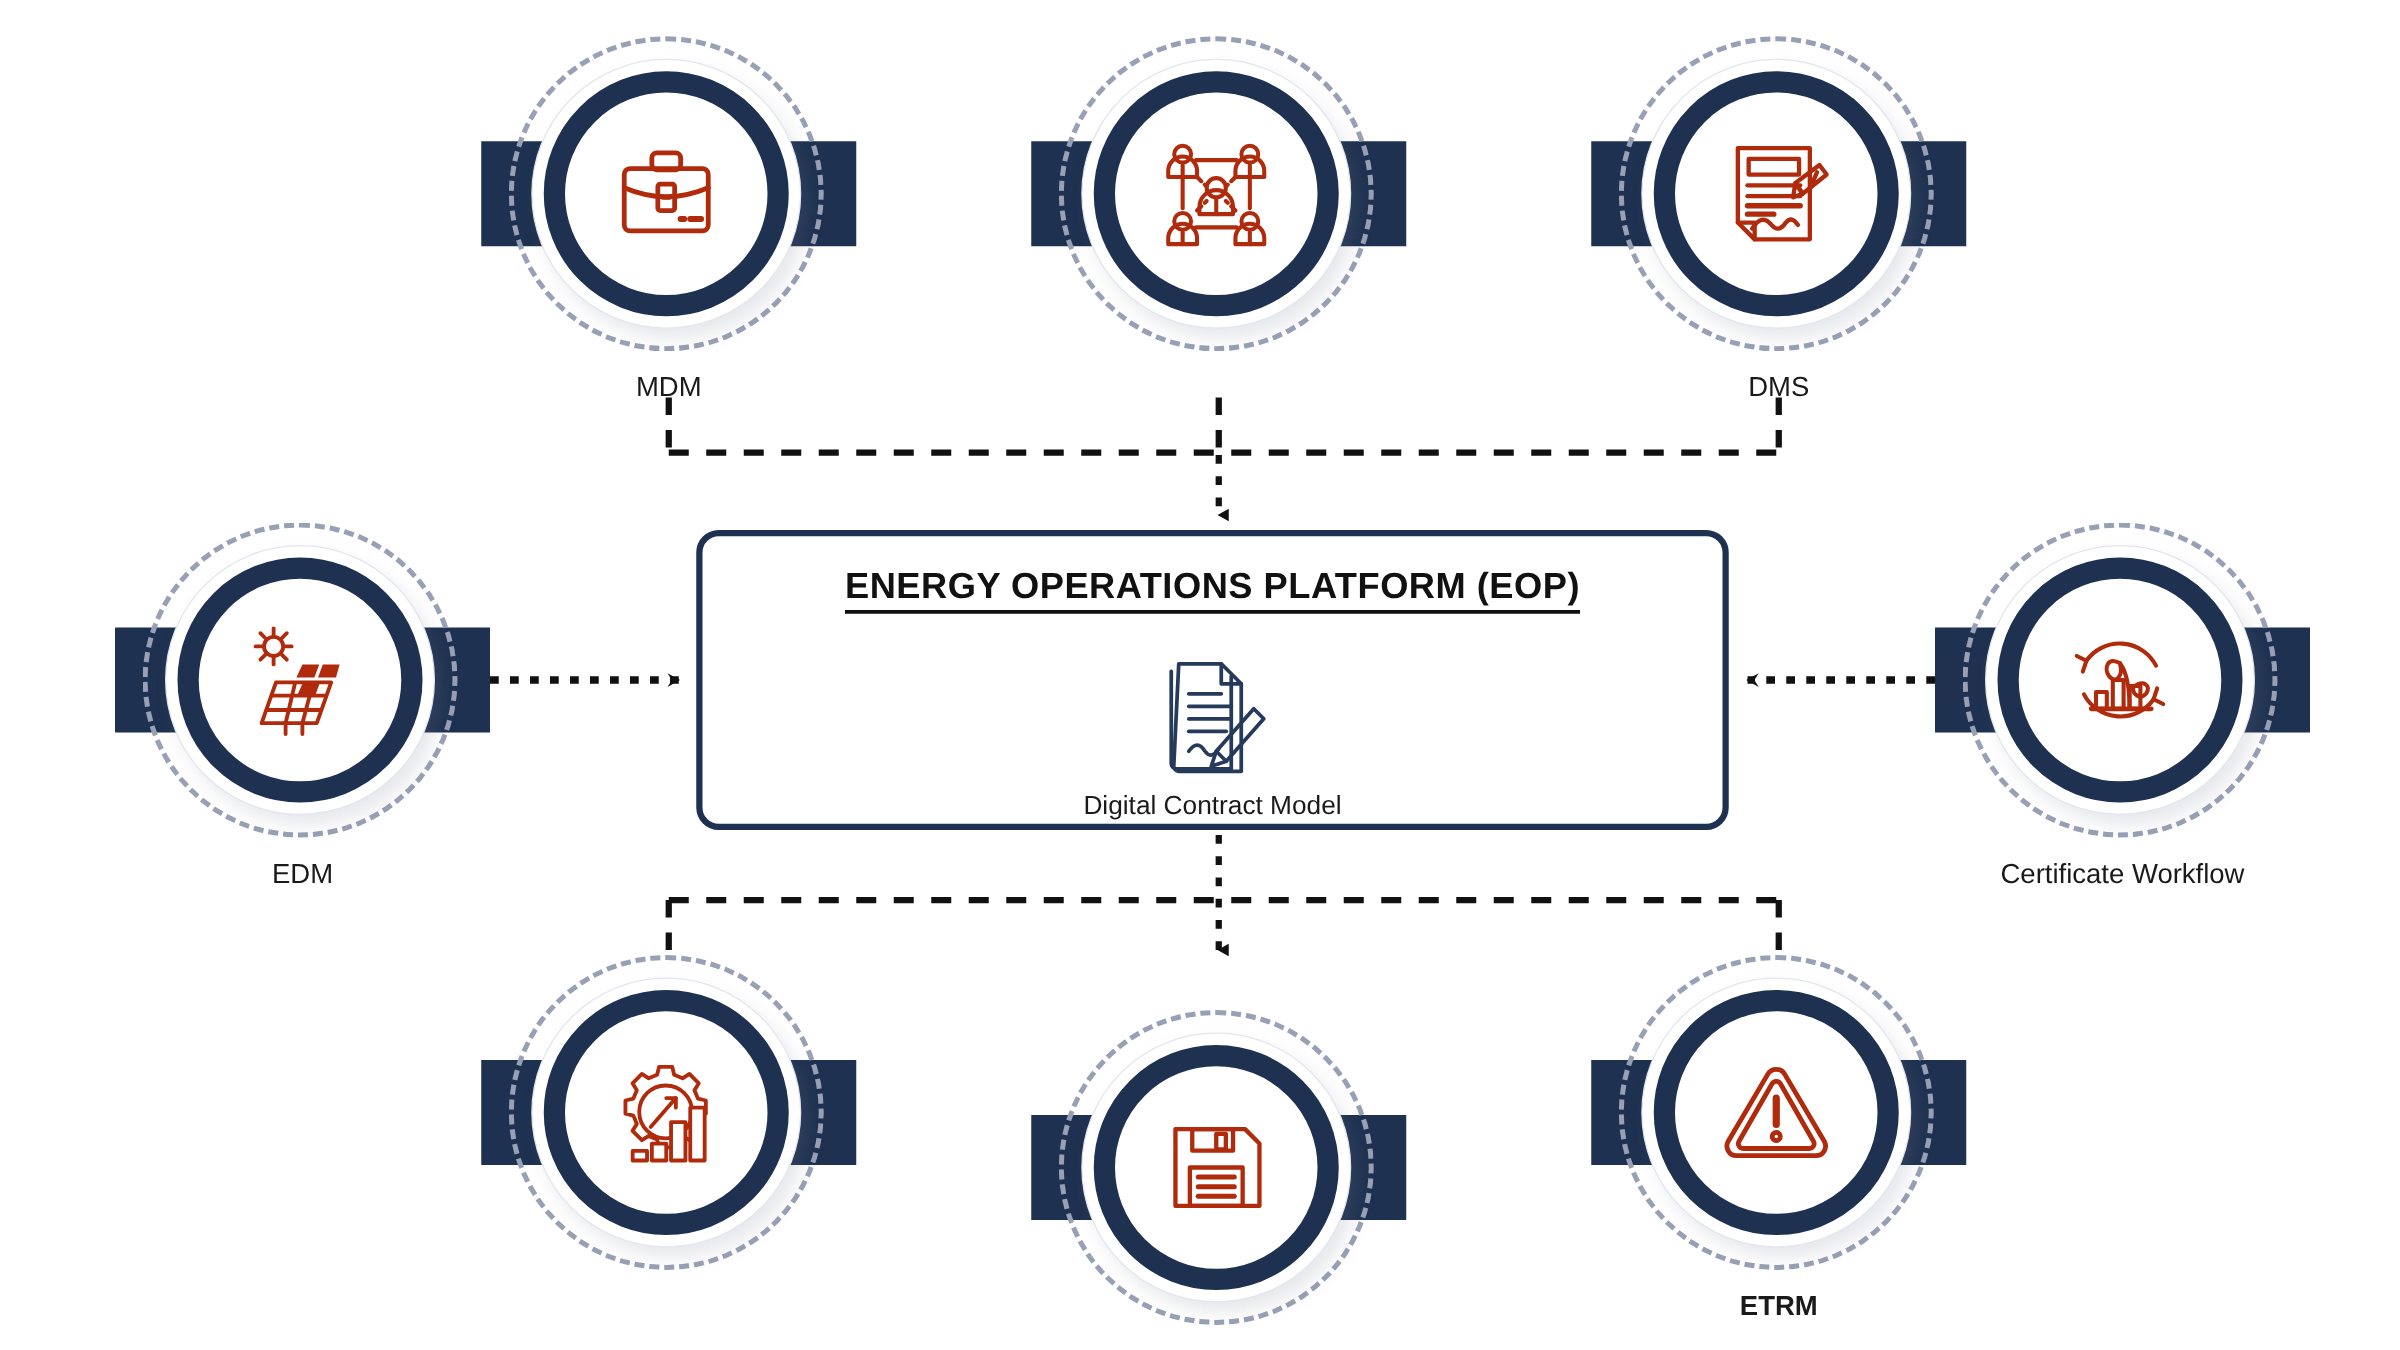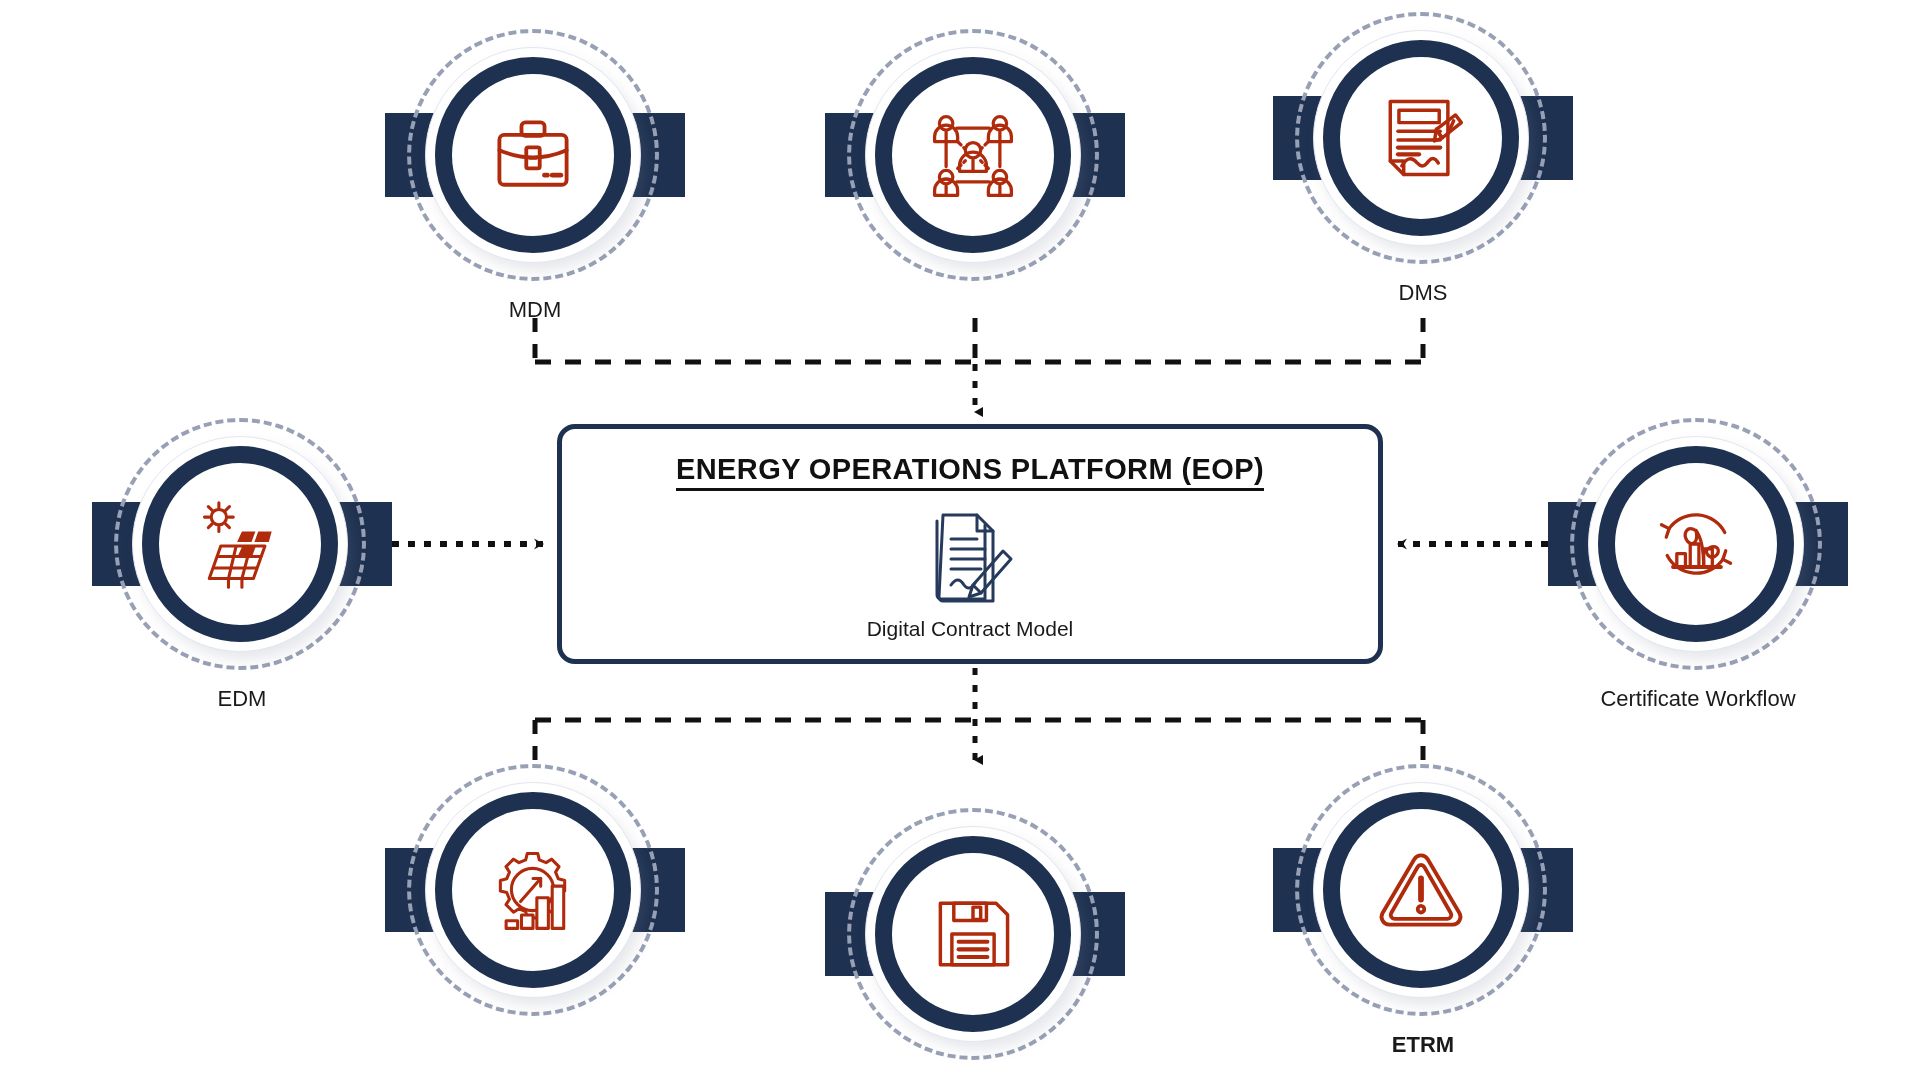--- a/index.html
+++ b/index.html
@@ -115,21 +115,21 @@
     letter-spacing: 0.4px;
     color: #111111;
     font-family: "Liberation Sans", sans-serif;
   }
   #eop-title span {
     border-bottom: 3px solid #111111;
     padding-bottom: 3px;
   }
   .eop-features {
     position: absolute;
-    top: 78px;
+    top: 94px;
     left: 0;
     width: 100%;
     display: flex;
     justify-content: space-around;
     align-items: flex-end;
     padding: 0 60px;
     box-sizing: border-box;
   }
   .feature {
     display: flex;
@@ -235,21 +235,21 @@
           <path d="M66,92 v-5 a12,12 0 0 1 24,0 v5 z"></path>
           <line x1="78" y1="82" x2="78" y2="92"></line>
           <circle cx="50" cy="45" r="8"></circle>
           <path d="M36,67 v-6 a14,14 0 0 1 28,0 v6 z"></path>
           <line x1="50" y1="55" x2="50" y2="67"></line>
         </g>
       </svg>
     </div>
   </div>
 
-  <div class="node" style="left:1273px; top:8px;">
+  <div class="node" style="left:1273px; top:25px;">
     <div class="node-bar"></div>
     <div class="node-dashed"></div>
     <div class="node-halo"></div>
     <div class="node-ring">
       <svg class="node-icon" viewBox="0 0 100 100">
         <g fill="none" stroke="#b02a0c" stroke-width="3.6" stroke-linejoin="round" stroke-linecap="round">
           <path d="M18,12 L78,12 L78,88 L32,88 L18,74 Z"></path>
           <path d="M18,74 L32,74 L32,88"></path>
           <rect x="27" y="21" width="42" height="13"></rect>
           <line x1="26" y1="43" x2="70" y2="43"></line>

